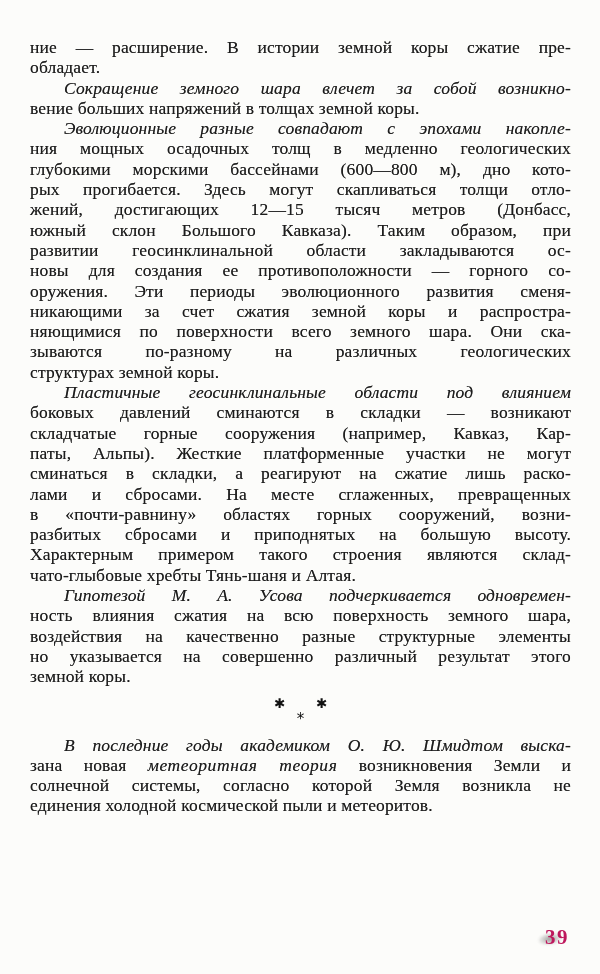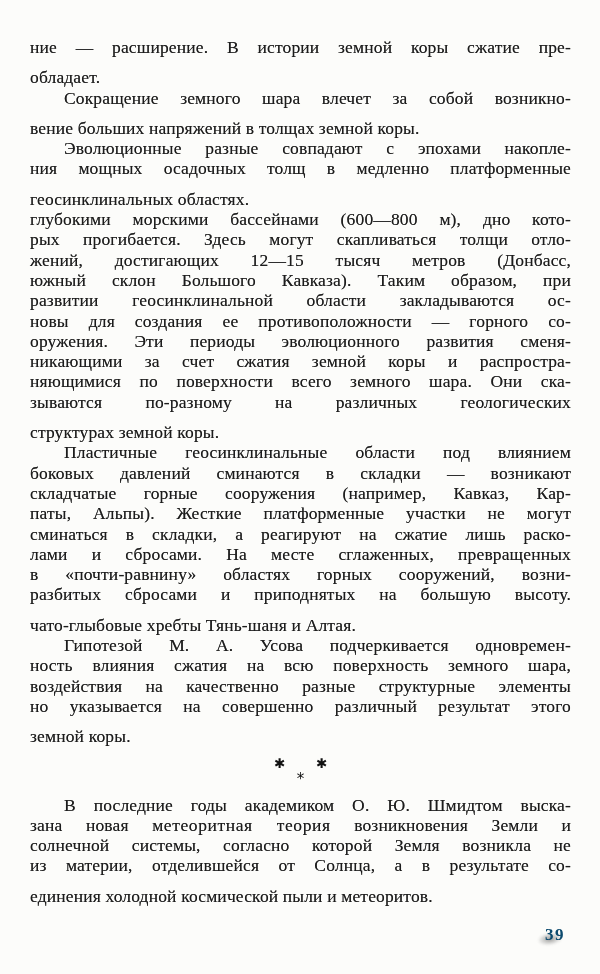--- a/index.html
+++ b/index.html
@@ -30,47 +30,47 @@
     line-height: 20.3px;
     letter-spacing: 0.15px;
     text-shadow: 0 0 0.4px rgba(0,0,0,0.55);
   }
   .paragraph { margin: 0; }
   .line {
     text-align: justify;
     text-align-last: justify;
     white-space: normal;
   }
-  .line.lastline { text-align-last: left; margin-top: 10px; }
-  .line.indent { text-indent: 34px; }
-  .em { letter-spacing: 0.6px; }
+  .line.lastline { text-align-last: left; }
+  .line.indent { text-indent: 34px; font-style: italic; }
+  .em { font-style: italic; letter-spacing: 0.6px; }
 
   .separator {
     margin-top: 7px;
     margin-bottom: 9px;
     text-align: center;
     text-shadow: none;
   }
   .sep-row { line-height: 16px; height: 16px; }
   .sep-row .ast {
     font-family: "DejaVu Sans", sans-serif;
     font-size: 13px;
     color: #111;
   }
   .sep-row.top .ast { margin: 0 13px; font-size: 13.5px; }
   .sep-row.bottom .ast { font-size: 15px; }
 
   .page-number {
     position: absolute;
     left: 545px;
     top: 925px;
-    font-size: 17px;
+    font-size: 21px;
     font-weight: 700;
     letter-spacing: 1.5px;
-    color: #0c4a6e;
+    color: #be185d;
     text-align: center;
   }
   .ink-smudge {
     position: absolute;
     left: 538px;
     top: 933px;
     width: 24px;
     height: 12px;
     border-radius: 50%;
     background: radial-gradient(ellipse at center, rgba(35,35,35,0.45) 0%, rgba(35,35,35,0.12) 55%, transparent 75%);
@@ -88,22 +88,21 @@
         <div class="paragraph">
           <div class="line">ние — расширение. В истории земной коры сжатие пре-</div>
           <div class="line lastline">обладает.</div>
         </div>
         <div class="paragraph">
           <div class="line indent">Сокращение земного шара влечет за собой возникно-</div>
           <div class="line lastline">вение больших напряжений в толщах земной коры.</div>
         </div>
         <div class="paragraph">
           <div class="line indent">Эволюционные разные совпадают с эпохами накопле-</div>
-          <div class="line">ния мощных осадочных толщ в медленно платформенные</div>
-          <div class="line lastline">геосинклинальных областях.</div>
+          <div class="line">ния мощных осадочных толщ в медленно геологических</div>
         </div>
         <div class="paragraph">
           <div class="line">глубокими морскими бассейнами (600—800 м), дно кото-</div>
           <div class="line">рых прогибается. Здесь могут скапливаться толщи отло-</div>
           <div class="line">жений, достигающих 12—15 тысяч метров (Донбасс,</div>
           <div class="line">южный склон Большого Кавказа). Таким  образом, при</div>
           <div class="line">развитии геосинклинальной области закладываются ос-</div>
           <div class="line">новы для создания ее противоположности — горного со-</div>
           <div class="line">оружения. Эти периоды эволюционного развития сменя-</div>
           <div class="line">никающими за счет сжатия земной коры и распростра-</div>
@@ -113,20 +112,21 @@
         </div>
         <div class="paragraph">
           <div class="line indent">Пластичные геосинклинальные области под влиянием</div>
           <div class="line">боковых давлений сминаются в складки — возникают</div>
           <div class="line">складчатые горные сооружения (например, Кавказ, Кар-</div>
           <div class="line">паты, Альпы). Жесткие платформенные участки не могут</div>
           <div class="line">сминаться в складки, а реагируют на сжатие лишь раско-</div>
           <div class="line">лами и сбросами. На месте сглаженных, превращенных</div>
           <div class="line">в «почти-равнину» областях горных сооружений, возни-</div>
           <div class="line">разбитых сбросами и приподнятых на большую высоту.</div>
+          <div class="line">Характерным примером такого строения являются склад-</div>
           <div class="line lastline">чато-глыбовые хребты Тянь-шаня и Алтая.</div>
         </div>
         <div class="paragraph">
           <div class="line indent">Гипотезой М. А. Усова подчеркивается одновремен-</div>
           <div class="line">ность влияния сжатия на всю поверхность земного шара,</div>
           <div class="line">воздействия на качественно разные структурные элементы</div>
           <div class="line">но указывается на совершенно различный результат этого</div>
           <div class="line lastline">земной коры.</div>
         </div>
       </div>
@@ -139,21 +139,20 @@
       <div class="sep-row bottom">
         <span class="ast">*</span>
       </div>
     </div>
 
     <div>
         <div class="paragraph">
           <div class="line indent">В последние годы академиком О. Ю. Шмидтом выска-</div>
           <div class="line"><span>зана новая </span><span class="em">метеоритная теория</span><span> возникновения Земли и</span></div>
           <div class="line">солнечной системы, согласно которой Земля возникла не</div>
-          <div class="line">из материи, отделившейся от Солнца, а в результате со-</div>
           <div class="line lastline">единения холодной космической пыли и метеоритов.</div>
         </div>
       </div>
 
   </div>
 
   <div class="ink-smudge"></div>
   <div class="page-number">39</div>
 </div>
 

